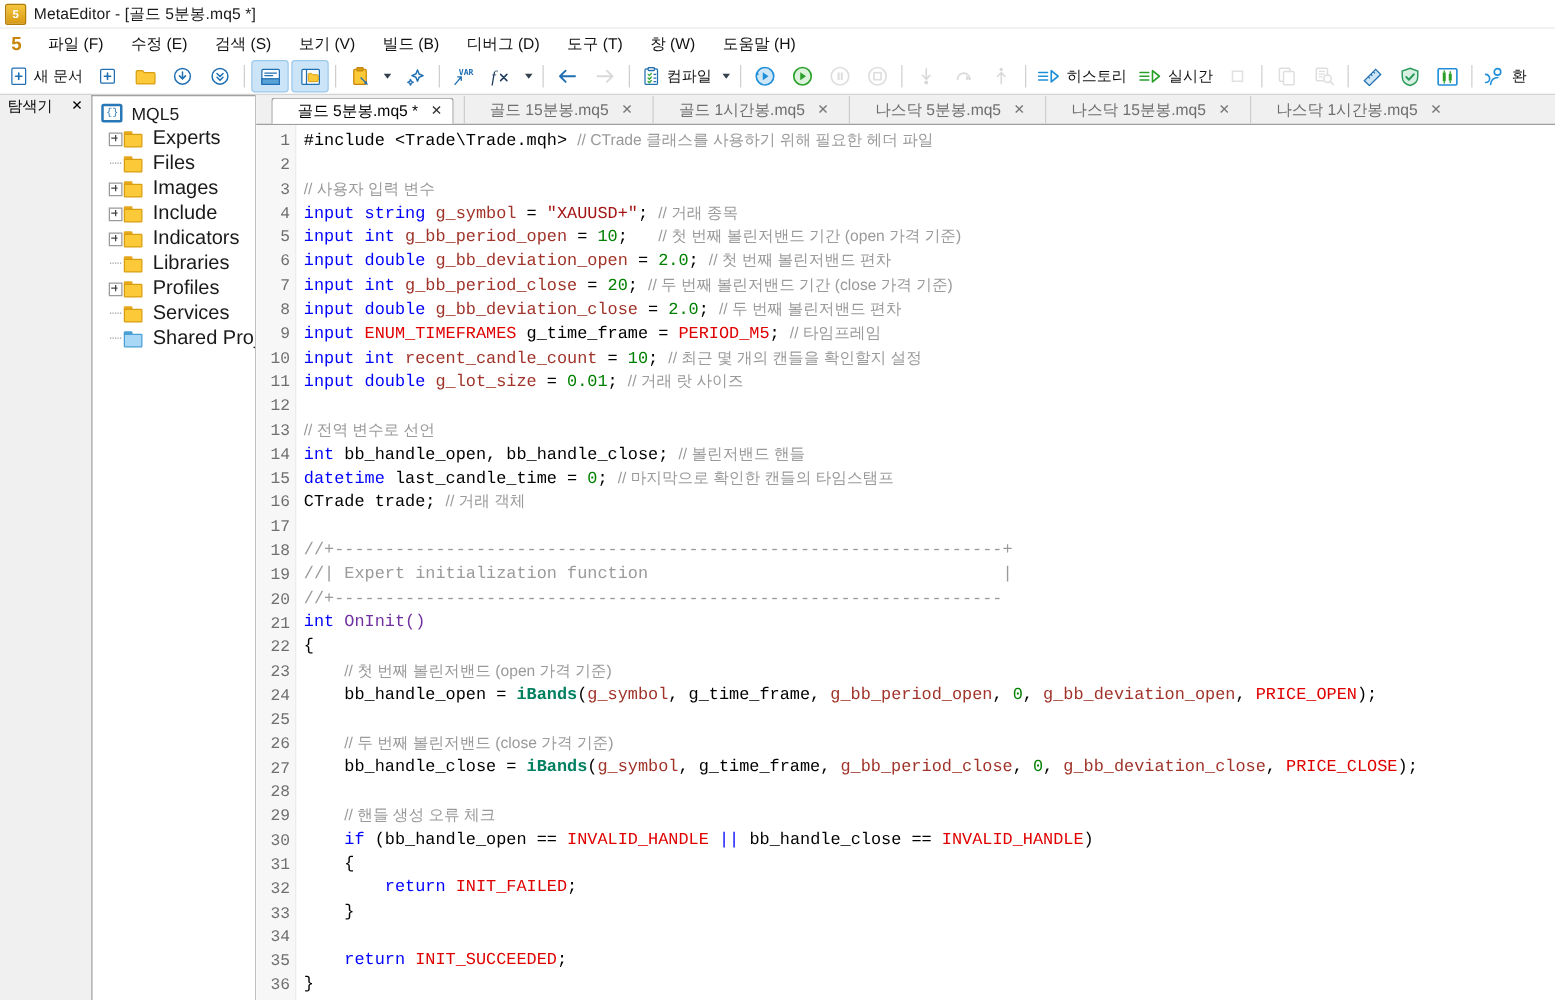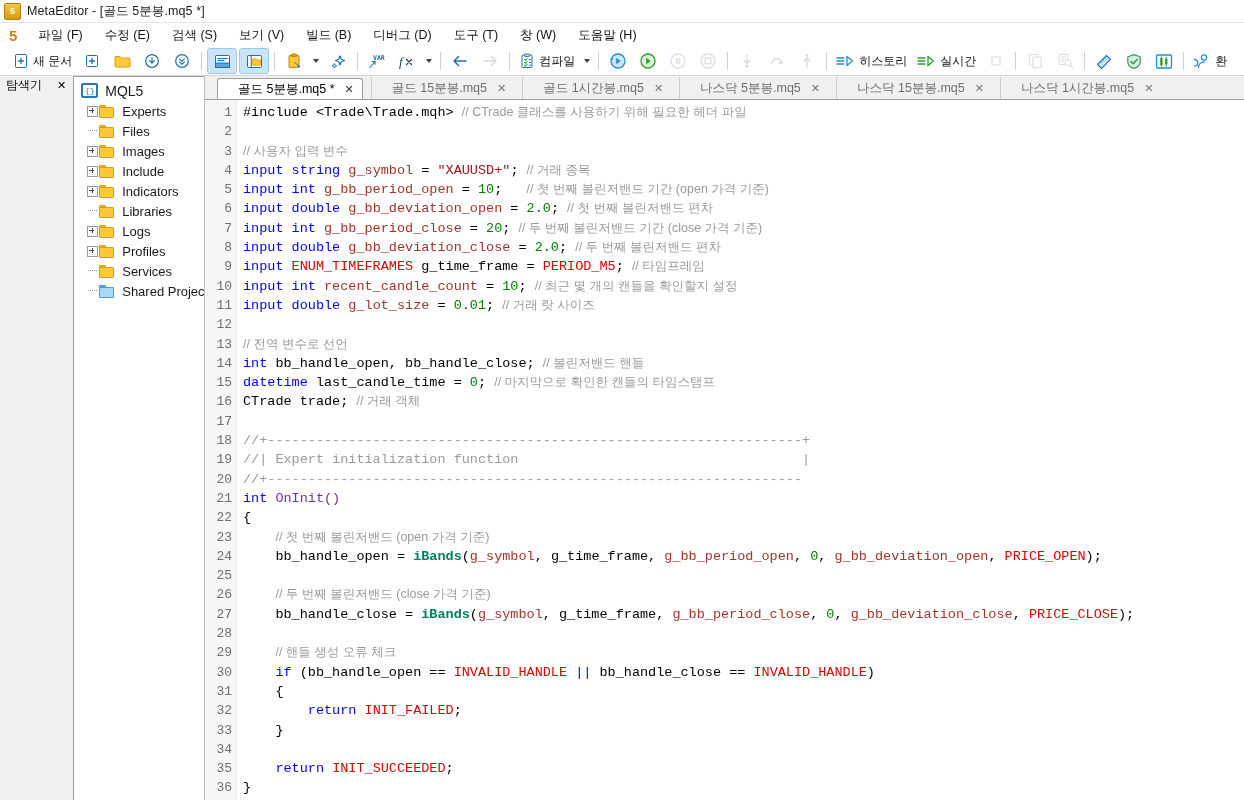--- a/index.html
+++ b/index.html
@@ -36,21 +36,21 @@
     color:#c8860a;font-weight:bold;font-size:15px;
     padding:0 10px 0 4px;line-height:1;
   }
   .menu-item{
     padding:3px 11px;font-size:12.5px;color:#111;cursor:default;white-space:nowrap;
   }
 
   
   .toolbar{
     height:28px;min-height:28px;background:#ffffff;
-    display:flex;align-items:center;padding:0 8px;
+    display:flex;align-items:center;padding:0 2px;
     border-bottom:1px solid #d4d4d4;overflow:hidden;
   }
   .tb{
     height:24px;min-width:24px;display:flex;align-items:center;justify-content:center;
     margin:0 1px;border-radius:3px;padding:0 2px;flex:0 0 auto;cursor:default;
   }
   .tb.active{background:#cce4f7;border:1px solid #9cc8ea;}
   .tb.text{padding:0 4px;}
   .tb-label{font-size:12px;color:#111;margin-left:4px;white-space:nowrap;}
   .tb.disabled svg{opacity:.32;}
@@ -94,21 +94,21 @@
   .folder .tabtop{
     position:absolute;left:0;top:0;width:7px;height:3px;border-radius:1px 1px 0 0;
   }
   .folder .bodyrect{
     position:absolute;left:0;top:2px;width:15px;height:11px;border-radius:1px;
   }
   .folder.yellow .tabtop{background:#e8a81c;}
   .folder.yellow .bodyrect{background:#fcc938;border:1px solid #d89e12;box-sizing:border-box;}
   .folder.blue .tabtop{background:#4a9fd4;}
   .folder.blue .bodyrect{background:#a8d8f5;border:1px solid #4a9fd4;box-sizing:border-box;}
-  .node-label{font-size:13px;color:#1a1a1a;}
+  .node-label{font-size:16px;color:#1a1a1a;}
   .mql5-icon{
     width:17px;height:15px;border:2px solid #2878b8;border-radius:2px;
     display:flex;align-items:center;justify-content:center;margin-right:7px;flex:0 0 auto;
     box-sizing:border-box;background:#fff;
   }
   .mql5-icon span{font-size:8px;color:#2878b8;line-height:1;font-family:"Liberation Mono",monospace;}
   .node-root{display:flex;align-items:center;height:21px;padding-left:7px;}
   .node-root .node-label{font-size:14px;}
 
   
@@ -496,30 +496,20 @@
             </div>
             <div class="node node-lvl1">
               <div class="expander">
                 <div class="dots"></div>
               </div>
               <div class="folder yellow">
                 <div class="tabtop"></div>
                 <div class="bodyrect"></div>
               </div>
               <div class="node-label">Libraries</div>
-            </div>
-            <div class="node node-lvl1">
-              <div class="expander">
-                <div class="plusbox"></div>
-              </div>
-              <div class="folder yellow">
-                <div class="tabtop"></div>
-                <div class="bodyrect"></div>
-              </div>
-              <div class="node-label">Logs</div>
             </div>
             <div class="node node-lvl1">
               <div class="expander">
                 <div class="plusbox"></div>
               </div>
               <div class="folder yellow">
                 <div class="tabtop"></div>
                 <div class="bodyrect"></div>
               </div>
               <div class="node-label">Profiles</div>

